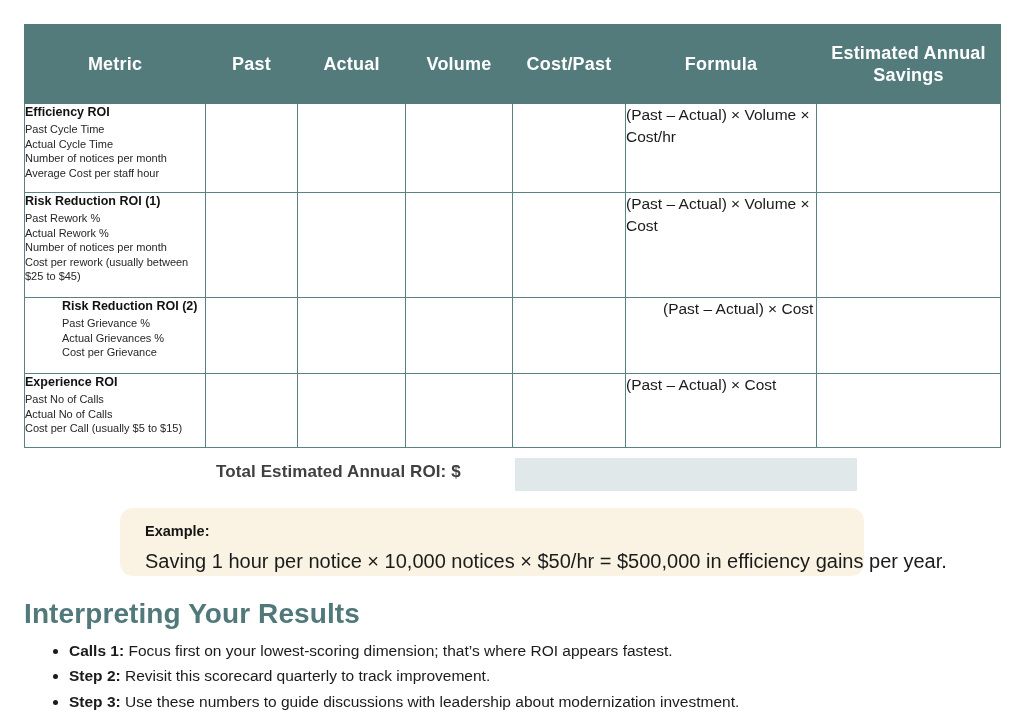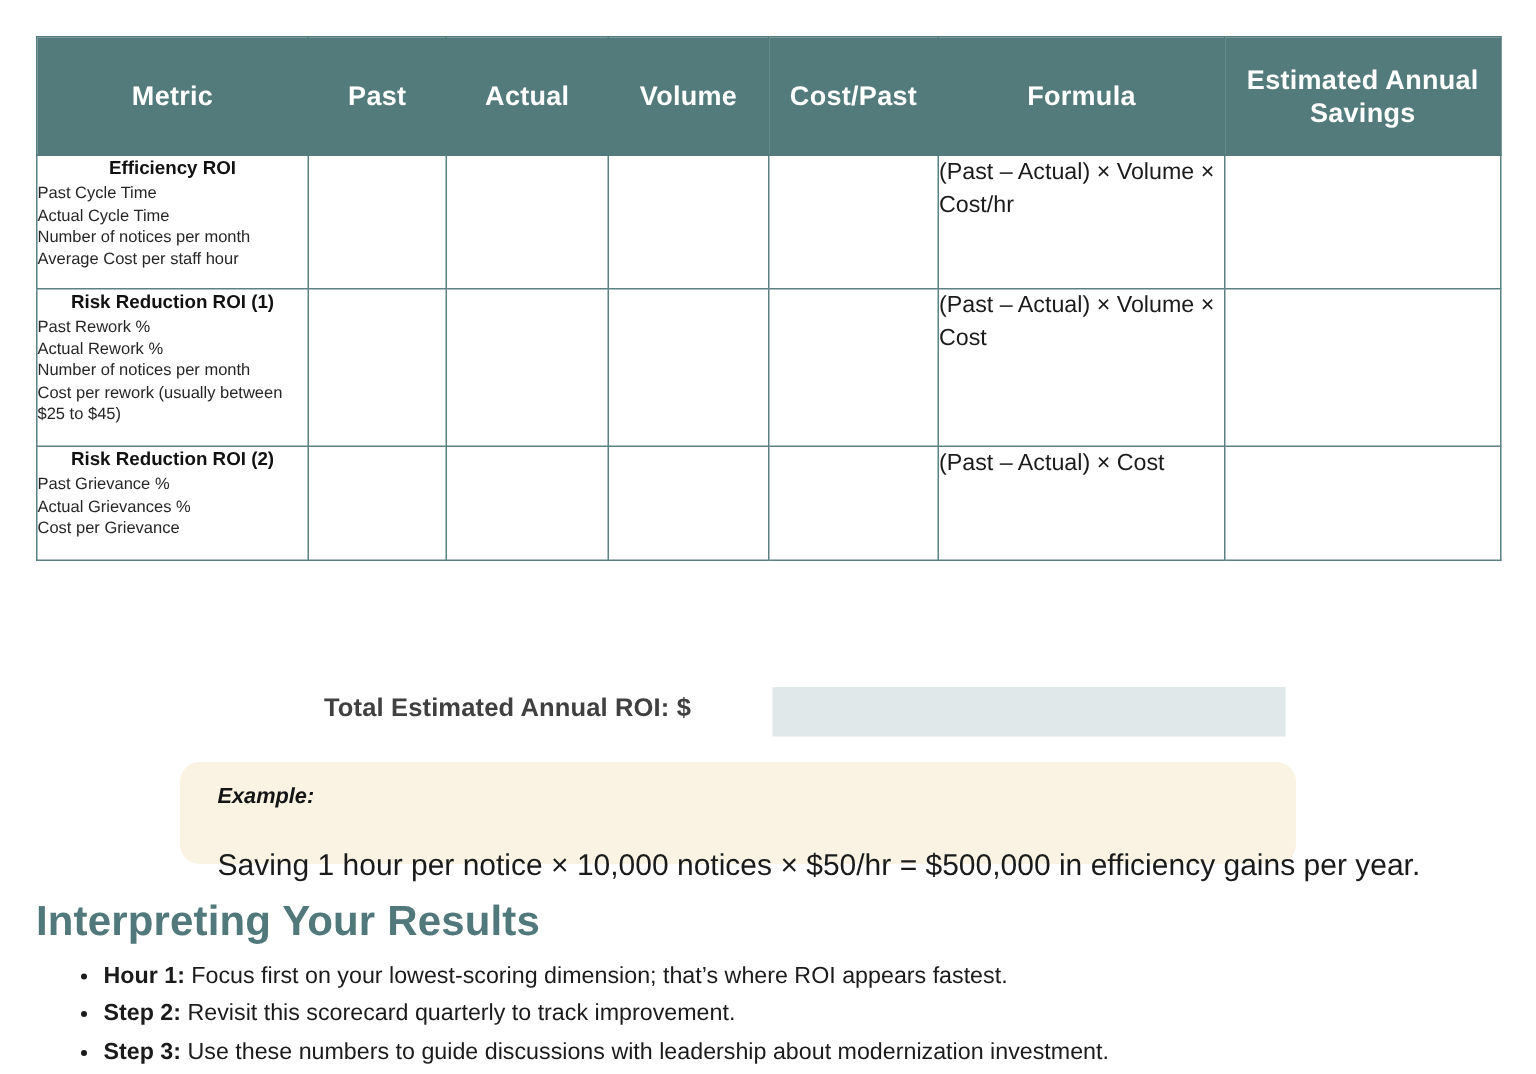--- a/index.html
+++ b/index.html
@@ -59,42 +59,41 @@
 
   td.metric-cell {
     padding: 8px 4px 8px 6px;
   }
   .metric-title {
     font-size: 12.5px;
     font-weight: bold;
     color: #111111;
     line-height: 1.35;
     margin-bottom: 1px;
-    text-align: center;
   }
   .metric-sub {
     font-size: 11px;
     color: #262626;
     line-height: 1.33;
     white-space: normal;
   }
   td.formula-cell {
     text-align: left;
     vertical-align: middle;
     font-size: 15.5px;
     color: #1b1b1b;
     line-height: 1.45;
     padding: 6px 3px;
   }
   td.blank-cell {
     background: #ffffff;
   }
   tr.row-r1 td { height: 88px; }
   tr.row-r2 td { height: 104px; }
-  tr.row-r3 td { height: 75px; }
+  tr.row-r3 td { height: 75px; padding-left: 37px; }
   tr.row-r4 td { height: 73px; }
 
   
   .total-row {
     position: absolute;
     left: 24px;
     top: 458px;
     width: 976px;
     height: 34px;
   }
@@ -128,22 +127,21 @@
     background: #faf3e3;
     border-radius: 13px;
     box-sizing: border-box;
     padding: 13px 0 0 25px;
   }
   .example-title {
     font-size: 14.5px;
     font-weight: bold;
     color: #141414;
     line-height: 1.5;
-    margin-bottom: 19px;
-    font-style: italic;
+    margin-bottom: 3px;
   }
   .example-text {
     font-size: 20px;
     color: #1b1b1b;
     line-height: 1.5;
     white-space: nowrap;
   }
 
   
   .section-heading {
@@ -242,38 +240,52 @@
           <div class="metric-sub">Cost per Grievance</div>
         </td>
         <td class="blank-cell"></td>
         <td class="blank-cell"></td>
         <td class="blank-cell"></td>
         <td class="blank-cell"></td>
         <td class="formula-cell">(Past – Actual) × Cost</td>
         <td class="blank-cell"></td>
       </tr>
 
+      <tr class="row-r4">
+        <td class="metric-cell">
+          <div class="metric-title">Experience ROI</div>
+          <div class="metric-sub">Past No of Calls</div>
+          <div class="metric-sub">Actual No of Calls</div>
+          <div class="metric-sub">Cost per Call (usually $5 to $15)</div>
+        </td>
+        <td class="blank-cell"></td>
+        <td class="blank-cell"></td>
+        <td class="blank-cell"></td>
+        <td class="blank-cell"></td>
+        <td class="formula-cell">(Past – Actual) × Cost</td>
+        <td class="blank-cell"></td>
+      </tr>
     </tbody>
   </table>
 </div>
 
 <div class="total-row">
   <div class="total-label">Total Estimated Annual ROI: $</div>
   <div class="total-input"></div>
 </div>
 
 <div class="example-box">
   <div class="example-title">Example:</div>
   <div class="example-text">Saving 1 hour per notice × 10,000 notices × $50/hr = $500,000 in efficiency gains per year.</div>
 </div>
 
 <div class="section-heading">Interpreting Your Results</div>
 <ul class="steps">
   <li>
-    <span class="step-label">Hour 1:</span><span> Focus first on your lowest-scoring dimension; that’s where ROI appears fastest.</span>
+    <span class="step-label">Calls 1:</span><span> Focus first on your lowest-scoring dimension; that’s where ROI appears fastest.</span>
   </li>
   <li>
     <span class="step-label">Step 2:</span><span> Revisit this scorecard quarterly to track improvement.</span>
   </li>
   <li>
     <span class="step-label">Step 3:</span><span> Use these numbers to guide discussions with leadership about modernization investment.</span>
   </li>
 </ul>
 
 </body></html>

